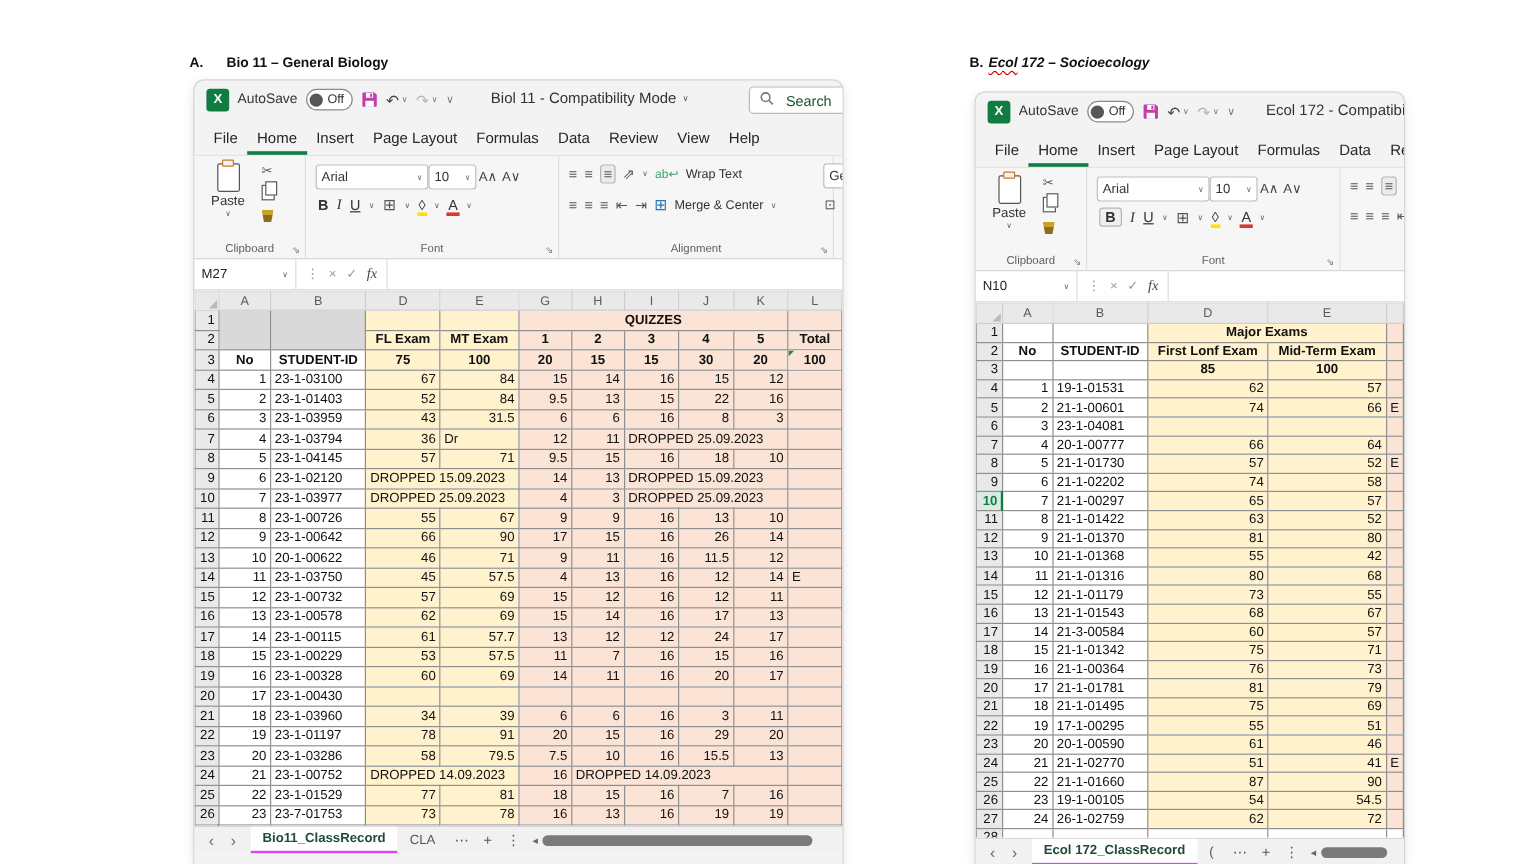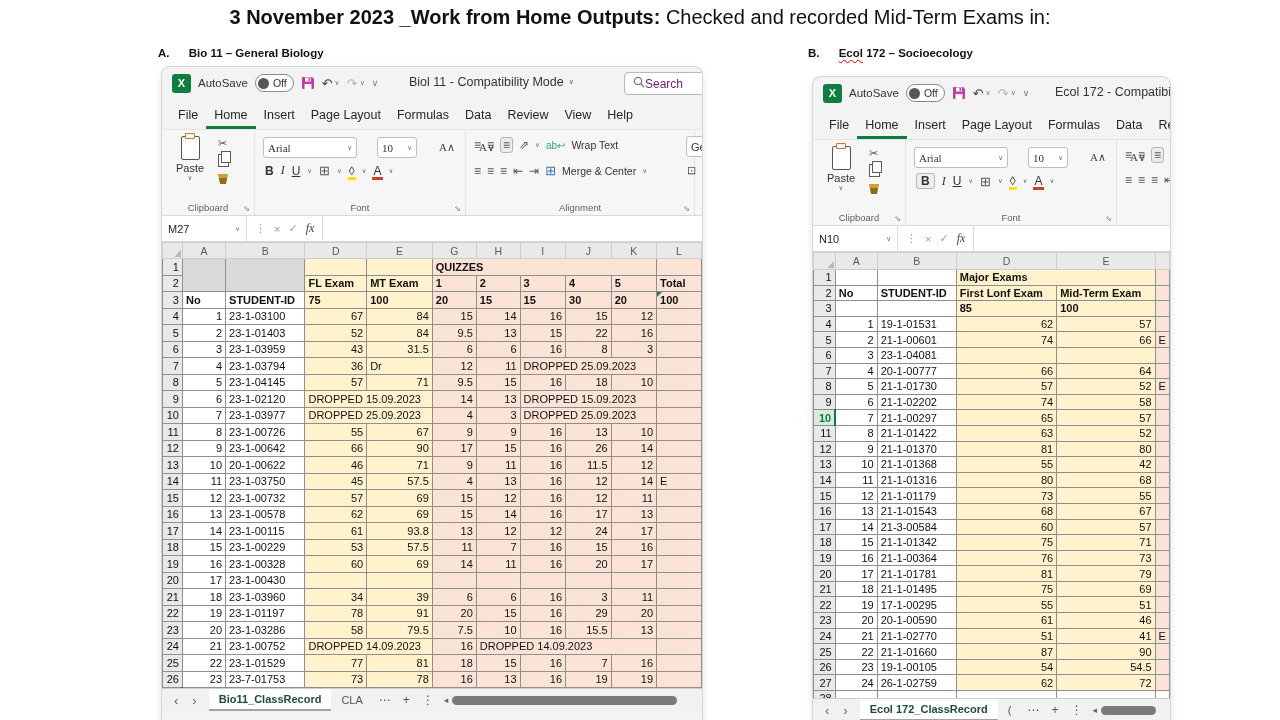--- a/index.html
+++ b/index.html
@@ -22,42 +22,42 @@
   .toggle{display:flex;align-items:center;gap:4px;border:1px solid #8a8a8a;border-radius:9px;height:16px;padding:0 6px 0 2px;background:#fff;}
   .knob{width:11px;height:11px;border-radius:50%;background:#565656;}
   .toggle-state{font-size:10.5px;color:#333;}
   .saveicon svg{display:block}
   .qat{font-size:13px;color:#444;display:flex;align-items:center;gap:2px;}
   .qat .chev{font-size:7px;color:#777;}
   .dim{color:#b5b5b5;}
   .doc-title{position:absolute;top:8px;font-size:12.5px;color:#333;white-space:nowrap;display:flex;gap:5px;align-items:center;}
   .doc-title .chev{font-size:7px;color:#555;}
   .searchbox{position:absolute;top:5px;height:21px;background:#fff;border:1px solid #b9b9b9;border-radius:4px;
-    display:flex;align-items:center;gap:0;padding:0 8px;font-size:12px;color:#701a75;}
+    display:flex;align-items:center;gap:10px;padding:0 8px;font-size:12px;color:#14532d;}
 
   .menubar{height:30px;display:flex;align-items:flex-end;padding:0 0 0 8px;border-bottom:1px solid #e4e4e4;}
   .mi{font-size:12.5px;color:#262626;padding:6px 8px 7px;white-space:nowrap;}
   .mi.active{border-bottom:3px solid #107C41;padding-bottom:4px;font-weight:500;}
 
   .ribbon{height:85px;background:#f6f6f6;border-bottom:1px solid #d9d9d9;display:flex;position:relative;}
   .rgroup{position:relative;height:100%;border-right:1px solid #e1e1e1;flex:0 0 auto;}
   .glabel{position:absolute;bottom:2px;left:0;width:100%;text-align:center;font-size:9.5px;color:#5f5f5f;}
   .launcher{position:absolute;bottom:2px;right:4px;font-size:8px;color:#777;}
   .g-clip{width:92px;}
   .g-font{width:210px;}
   .g-align{width:228px;}
   .paste{position:absolute;left:10px;top:6px;width:36px;height:56px;display:flex;flex-direction:column;align-items:center;font-size:11px;color:#333;}
   .clipicon{width:17px;height:22px;border:1.5px solid #555;border-radius:2px;position:relative;background:#fff;margin-bottom:2px;}
   .clipicon::before{content:"";position:absolute;left:3px;top:-4px;width:8px;height:4px;border:1.5px solid #c77b28;background:#f3f3f3;border-radius:1px;}
   .minicol{position:absolute;left:56px;top:8px;display:flex;flex-direction:column;gap:6px;font-size:11px;color:#555;}
   .mini{line-height:10px;}
   .copyicon{width:9px;height:11px;border:1px solid #5a5a5a;position:relative;background:#fff;}
   .copyicon::before{content:"";position:absolute;left:2px;top:-4px;width:8px;height:10px;border:1px solid #5a5a5a;background:#fff;}
   .painticon{width:10px;height:10px;background:linear-gradient(180deg,#c9a227 0 40%,#8a6d1f 40% 100%);clip-path:polygon(0 0,100% 0,80% 100%,20% 100%);}
-  .fontrow1{position:absolute;left:8px;top:7px;display:flex;align-items:center;gap:20px;font-family:Liberation Serif, serif;}
+  .fontrow1{position:absolute;left:8px;top:7px;display:flex;align-items:center;gap:0;}
   .selbox{background:#fff;border:1px solid #bfbfbf;border-radius:3px;height:19px;display:flex;align-items:center;justify-content:space-between;font-size:11px;color:#333;padding:0 4px;}
   .selbox .chev{font-size:6.5px;color:#666;margin-left:4px;}
   .fname{width:84px;}
   .fsize{width:30px;}
   .azbtn{font-size:11px;color:#444;padding:0 2px;}
   .fontrow2{position:absolute;left:10px;top:33px;display:flex;align-items:center;gap:7px;font-size:12px;color:#333;}
   .bld{font-weight:bold;}
   .boxed{border:1px solid #b5b5b5;border-radius:3px;background:#efefef;padding:0 4px;}
   .ita{font-style:italic;font-family:"Liberation Serif",serif;}
   .und{text-decoration:underline;}
@@ -87,50 +87,49 @@
   table.sheet{border-collapse:collapse;table-layout:fixed;}
   table.sheet th{background:#e9e9e9;border:1px solid #cdcdcd;color:#5a5a5a;font-weight:normal;font-size:10.5px;text-align:center;padding:0;overflow:hidden;}
   .bio-grid th{height:15px;} .ecol-grid th{height:16px;}
   th.corner{position:relative;}
   th.corner::after{content:"";position:absolute;right:1px;bottom:1px;border-bottom:7px solid #b9b9b9;border-left:7px solid transparent;}
   table.sheet td{border:1px solid #8f8f8f;padding:0 3px;font-size:11px;color:#111;overflow:hidden;white-space:nowrap;}
   .bio-grid td{height:15.5px;} .ecol-grid td{height:14.6px;}
   td.rh{background:#e9e9e9;border:1px solid #cdcdcd;color:#5a5a5a;text-align:right;font-size:10px;padding:0 4px 0 0;}
   td.rh.sel{background:#dcebe2;color:#107C41;font-weight:bold;border-right:2px solid #107C41;}
   td.g{background:#d9d9d9;} td.y{background:#fff2cc;} td.p{background:#fbe3d5;} td.w{background:#fff;}
-  td.r{text-align:right;} td.l{text-align:left;} td.c{text-align:left;} td.b{font-weight:bold;}
+  td.r{text-align:right;} td.l{text-align:left;} td.c{text-align:center;} td.b{font-weight:bold;}
   td.nb{border:1px solid #e4e4e4;background:#fff;}
   td.tri{position:relative;}
   td.tri::before{content:"";position:absolute;left:0;top:0;border-top:5px solid #2f7d4f;border-right:5px solid transparent;}
 
   .tabbar{height:22px;background:#f1f1f1;border-top:1px solid #cfcfcf;display:flex;align-items:stretch;font-size:11px;color:#555;}
   .tabnav{display:flex;align-items:center;gap:14px;padding:0 12px;font-size:13px;color:#666;}
   .stab{display:flex;align-items:center;padding:0 10px;white-space:nowrap;}
-  .stab.active{background:#fff;border-bottom:2px solid #a3a3a3;color:#1e4d36;font-weight:bold;}
+  .stab.active{background:#fff;border-bottom:2px solid #d946ef;color:#1e4d36;font-weight:bold;}
   .stab.partial{color:#555;}
   .tabbtn{display:flex;align-items:center;padding:0 6px;color:#555;font-size:12px;}
   .hscroll{flex:1;display:flex;align-items:center;gap:4px;padding:0 4px;}
   .hscroll .arrow{font-size:9px;color:#666;}
   .hthumb{height:9px;background:#7a7a7a;border-radius:5px;}
   .bottomstrip{background:#f3f3f3;}
 </style>
 </head>
 <body>
 
 <div id="stage">
 
-  <div class="page-title"><b>3 November 2023 _Work from Home Outputs:</b><span> Checked and recorded Mid-Term Exams in:</span></div>
 
   <div class="sec-label" style="left:158px;top:47px;">
     <span>A.</span>
     <span style="margin-left:16px;">Bio 11 – General Biology</span>
   </div>
   <div class="sec-label" style="left:808px;top:47px;">
     <span>B.</span>
-    <span style="margin-left:16px;"><span class="squiggle">Ecol</span><span> 172 – Socioecology</span></span>
+    <span style="margin-left:1px;font-style:italic;"><span class="squiggle">Ecol</span><span> 172 – Socioecology</span></span>
   </div>
 
   <div class="xlwin" id="win-bio" style="left:162px;top:67px;width:540px;height:653px;">
     <div class="titlebar">
       <div class="xlicon">X</div>
       <span class="autosave-label">AutoSave</span>
       <div class="toggle">
         <div class="knob"></div>
         <span class="toggle-state">Off</span>
       </div>
@@ -485,21 +484,21 @@
               <td class="p r">16</td>
               <td class="p r">17</td>
               <td class="p r">13</td>
               <td class="p"></td>
             </tr>
             <tr>
               <td class="rh">17</td>
               <td class="w r">14</td>
               <td class="w l">23-1-00115</td>
               <td class="y r">61</td>
-              <td class="y r">93.8</td>
+              <td class="y r">57.7</td>
               <td class="p r">13</td>
               <td class="p r">12</td>
               <td class="p r">12</td>
               <td class="p r">24</td>
               <td class="p r">17</td>
               <td class="p"></td>
             </tr>
             <tr>
               <td class="rh">18</td>
               <td class="w r">15</td>

